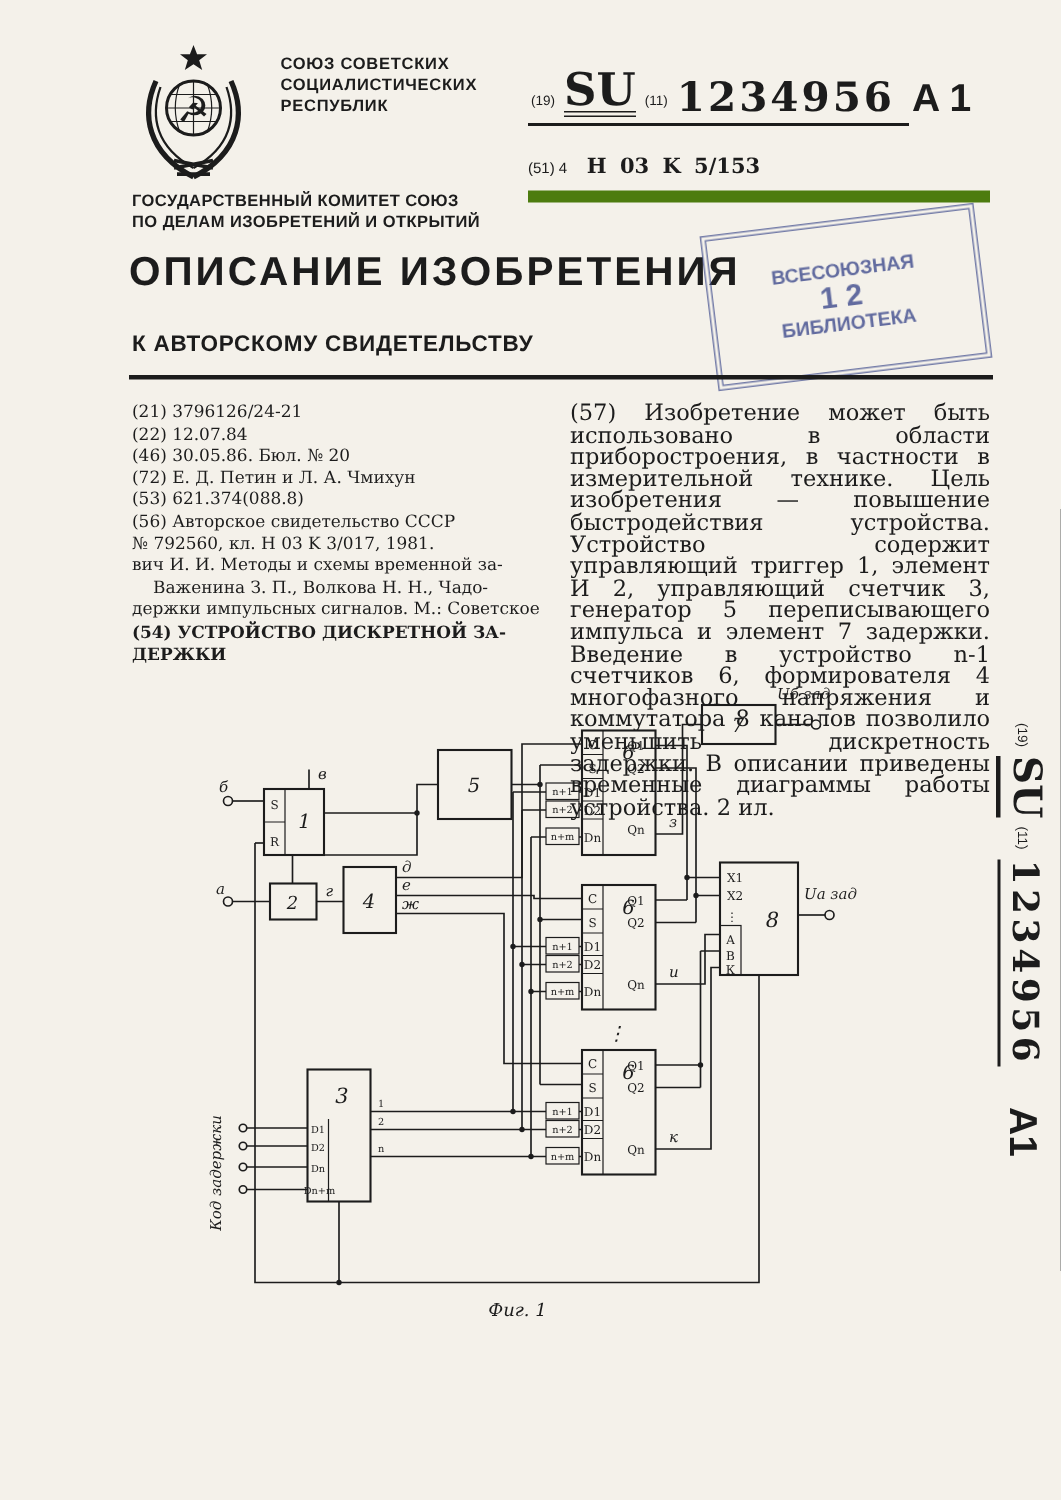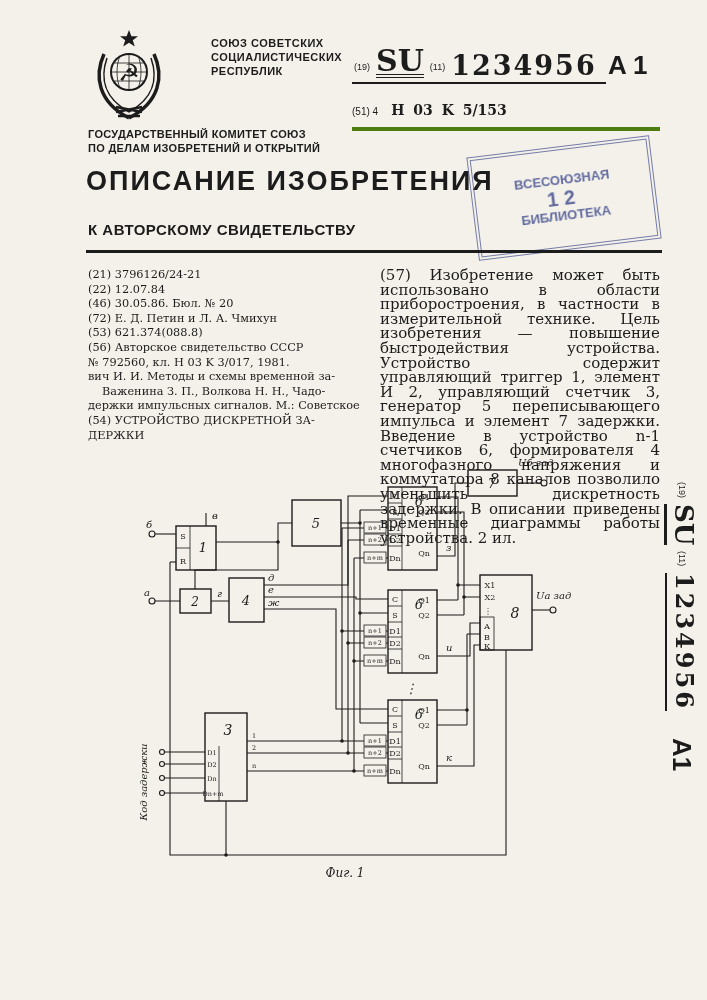--- a/index.html
+++ b/index.html
@@ -1,46 +1,46 @@
 <!DOCTYPE html>
 <html><head>
 <meta charset="utf-8">
 <style>
   html,body{margin:0;padding:0;background:#777;}
   .page{position:relative;width:707px;height:1000px;background:#f4f1ea;overflow:hidden;
         font-family:"DejaVu Serif",serif;color:#1c1c1c;}
   .abs{position:absolute;}
 
   
-  .union{left:187px;top:36px;font:bold 11px/14px "Liberation Sans",sans-serif;letter-spacing:.5px;margin-left:24px;}
+  .union{left:187px;top:36px;font:bold 11px/14px "Liberation Sans",sans-serif;letter-spacing:.5px;}
   .publine{left:352px;top:48px;display:flex;align-items:flex-end;gap:6px;
            border-bottom:2px solid #1c1c1c;padding:0 10px 4px 2px;width:242px;}
   .c-small{font:9px "Liberation Sans",sans-serif;padding-bottom:6px;}
   .su-big{font:bold 30px/26px "DejaVu Serif",serif;border-bottom:4px double #1c1c1c;}
   .num-big{font:bold 27px/24px "DejaVu Serif",serif;letter-spacing:2px;}
   .kind-big{left:608px;top:50px;font:bold 26px "Liberation Sans",sans-serif;}
-  .ipcline{left:352px;top:100px;width:308px;border-bottom:4px solid #4d7c0f;padding-bottom:8px;}
+  .ipcline{left:352px;top:100px;width:308px;border-bottom:8px solid #4d7c0f;padding-bottom:8px;}
   .ipc-pre{font:10px "Liberation Sans",sans-serif;margin-right:8px;}
   .ipc-code{font:bold 14px "DejaVu Serif",serif;word-spacing:4px;}
   .committee{left:88px;top:127px;font:bold 11px/14px "Liberation Sans",sans-serif;letter-spacing:.3px;}
   .doc-title{left:86px;top:166px;font:bold 27px "Liberation Sans",sans-serif;letter-spacing:2px;}
   .doc-subtitle{left:88px;top:221px;font:bold 15px "Liberation Sans",sans-serif;letter-spacing:.5px;}
   .rule{left:86px;top:250px;width:576px;height:3px;background:#1c1c1c;}
   .stamp{left:472px;top:146px;width:176px;height:96px;transform:rotate(-7deg);
          border:4px double rgba(61,74,140,.7);color:rgba(61,74,140,.8);
          display:flex;align-items:center;justify-content:center;text-align:center;
          font:bold 13px/18px "Liberation Sans",sans-serif;filter:blur(.3px);}
   .stamp-big{font-size:20px;letter-spacing:6px;}
 
   
   .col-left{left:88px;top:268px;width:276px;font-size:11.3px;line-height:14.6px;}
   .col-right{left:380px;top:268px;width:280px;font-size:15px;line-height:14.6px;text-align:justify;}
   .bl{white-space:nowrap;}
   .bl.indent{padding-left:14px;}
-  .bl.bold{font-weight:normal;}
+  .bl.bold{font-weight:bold;}
 
   
   .side-num{right:8px;top:482px;writing-mode:vertical-rl;display:flex;align-items:center;gap:6px;}
   .side-num .sm{font:9px "Liberation Sans",sans-serif;}
   .side-num .vsu{font:bold 26px "DejaVu Serif",serif;border-left:3px solid #1c1c1c;padding-left:2px;}
   .side-num .vnum{font:bold 24px "DejaVu Serif",serif;letter-spacing:3px;border-left:2px solid #1c1c1c;padding-left:3px;}
   .side-kind{right:10px;top:738px;writing-mode:vertical-rl;font:bold 26px "Liberation Sans",sans-serif;}
 
   
   .w{stroke:#1c1c1c;stroke-width:1.1;fill:none;}

